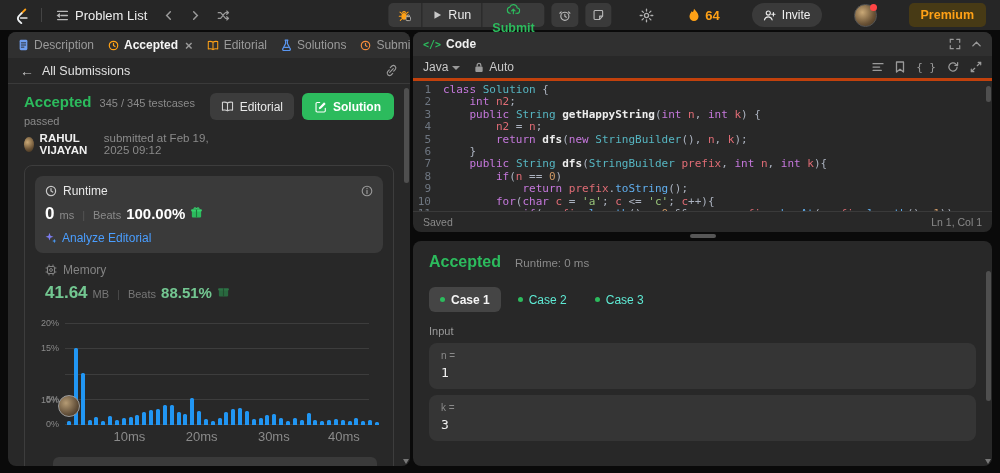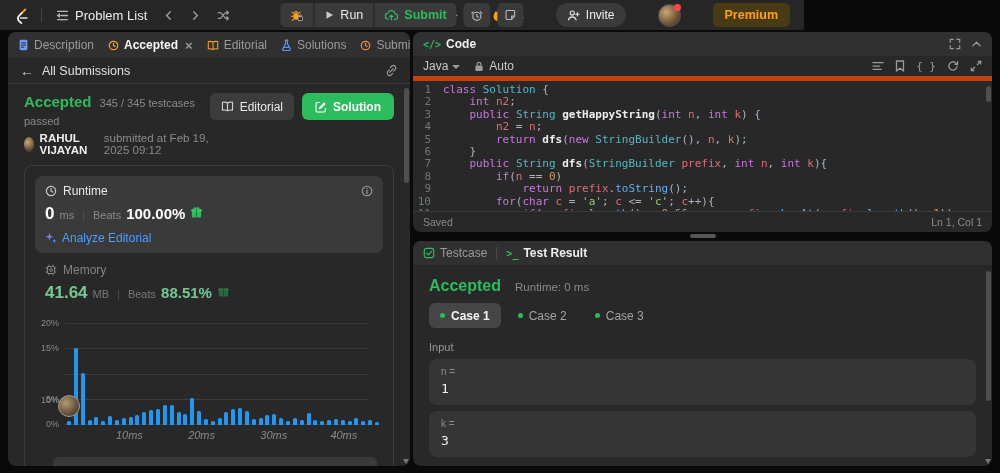--- a/index.html
+++ b/index.html
@@ -1,29 +1,29 @@
 <!DOCTYPE html>
 <html><head>
 <meta charset="utf-8">
 <style>
   * { margin:0; padding:0; box-sizing:border-box; }
   html,body { width:1000px; height:473px; background:#0a0a0a; font-family:"Liberation Sans","DejaVu Sans",sans-serif; overflow:hidden; color:#e8e8e8; }
   svg { display:block; }
 
   
-  .topbar { position:absolute; left:0; top:0; width:804px; height:30px; background:#262626; display:flex; align-items:center; padding:0 14px; }
+  .topbar { position:absolute; left:0; top:0; width:1000px; height:30px; background:#262626; display:flex; align-items:center; padding:0 14px; }
   .tb-left { display:flex; align-items:center; gap:8px; }
   .tb-divider { width:1px; height:14px; background:#444; margin:0 2px; }
   .tb-btn { display:flex; align-items:center; gap:6px; background:none; border:none; color:#b8b8b8; cursor:pointer; padding:3px 4px; border-radius:4px; }
   .pl-label { color:#ededed; font-size:13px; font-weight:500; }
   .tb-center { position:absolute; left:50%; transform:translateX(-50%); display:flex; align-items:center; gap:7px; }
   .btn-group { display:flex; gap:1px; }
   .dark-btn { display:flex; align-items:center; gap:6px; height:24px; padding:0 10px; background:#3a3a3a; border:none; color:#e8e8e8; font-size:12.5px; font-weight:500; cursor:pointer; }
   .dark-btn.first { border-radius:5px 0 0 5px; }
-  .dark-btn.last { border-radius:0 5px 5px 0; }
+  .dark-btn.last { border-radius:0 5px 5px 0;flex-direction:column; }
   .dark-btn.only { border-radius:5px; padding:0 7px; }
   .submit-text { color:#2cbb5d; font-weight:600; }
   .tb-right { margin-left:auto; display:flex; align-items:center; gap:32px; }
   .icon-plain { background:none; border:none; cursor:pointer; padding:2px; }
   .streak { display:flex; align-items:center; gap:5px; color:#ffa116; font-size:13px; font-weight:600; cursor:pointer; }
   .invite-btn { display:flex; align-items:center; gap:6px; height:24px; padding:0 11px; border:none; border-radius:13px; background:#3a3a3a; color:#f0f0f0; font-size:12px; font-weight:500; cursor:pointer; }
   .avatar { position:relative; width:23px; height:23px; border-radius:50%; background:radial-gradient(circle at 35% 35%, #c9a876, #6b5336 60%, #3a2d1c); cursor:pointer; border:1px solid #555; }
   .avatar .dot { position:absolute; right:-1px; top:-1px; width:7px; height:7px; border-radius:50%; background:#ff4545; }
   .premium-btn { height:24px; padding:0 12px; border:none; border-radius:5px; background:#473a15; color:#ffa116; font-size:12.5px; font-weight:600; cursor:pointer; }
 
@@ -81,34 +81,34 @@
   .memory-block .stat-title { color:#9a9a9a; }
   .memory-block .stat-big, .memory-block .beats-value { color:#86efac; }
 
   
   .chart { position:relative; height:128px; margin-top:8px; }
   .chart .plot { position:absolute; left:30px; right:4px; top:4px; bottom:18px; }
   .gridline { position:absolute; left:0; right:10px; height:1px; background:#3d3d3d; }
   .ytick { position:absolute; right:calc(100% + 6px); transform:translateY(-50%); font-size:9px; color:#8a8a8a; white-space:nowrap; }
   .bars { position:absolute; left:2px; right:0; top:0; bottom:0; display:flex; align-items:flex-end; justify-content:space-between; }
   .bar { width:4px; background:#2196f3; border-radius:1.5px 1.5px 0 0; }
-  .xtick { position:absolute; top:calc(100% + 4px); transform:translateX(-50%); font-size:11px; color:#8a8a8a;font-style:italic; }
+  .xtick { position:absolute; top:calc(100% + 4px); transform:translateX(-50%); font-size:13px; color:#8a8a8a; }
   .marker-avatar { position:absolute; left:-7px; bottom:8px; width:22px; height:22px; border-radius:50%; background:radial-gradient(circle at 35% 35%, #b59b74, #63503a 60%, #352a1b); border:1.5px solid #9a9a9a; z-index:2; cursor:pointer; }
 
   
   .minimap { position:relative; margin:14px 6px 2px 18px; height:30px; background:#3a3a3a; border-radius:6px; }
   .minibars { position:absolute; left:8px; right:8px; top:4px; bottom:7px; display:flex; align-items:flex-end; justify-content:space-between; }
 
   
   .vscroll { position:absolute; top:0; bottom:0; right:0; width:8px; }
   .vthumb { position:absolute; right:1.5px; width:5px; background:#4f4f4f; border-radius:3px; }
   .scroll-arrow-down { position:absolute; bottom:2px; right:1px; width:0; height:0; border-left:3.5px solid transparent; border-right:3.5px solid transparent; border-top:5px solid #777; }
 
   
-  .code-toolbar { height:25px; display:flex; align-items:center; padding:0 10px; border-bottom:5px solid #c2410c; flex:0 0 auto; }
+  .code-toolbar { height:25px; display:flex; align-items:center; padding:0 10px; border-bottom:3px solid #c2410c; flex:0 0 auto; }
   .lang-select { display:flex; align-items:center; gap:4px; font-size:12px; color:#c8c8c8; cursor:pointer; }
   .caret-down { width:0; height:0; border-left:4px solid transparent; border-right:4px solid transparent; border-top:4px solid #9a9a9a; margin-top:1px; }
   .auto-wrap { display:flex; align-items:center; gap:5px; margin-left:14px; cursor:pointer; }
   .auto-label { font-size:12px; color:#c8c8c8; }
   .code-toolbar .ph-right { gap:11px; }
   .braces-icon { font-family:"DejaVu Sans Mono",monospace; font-size:11px; color:#9a9a9a; cursor:pointer; }
   .code-icon-label { color:#2cbb5d; font-family:"DejaVu Sans Mono",monospace; font-size:10px; font-weight:700; }
   .term-icon-label { color:#2cbb5d; font-family:"DejaVu Sans Mono",monospace; font-size:10px; font-weight:700; }
 
   .code-area { flex:1; position:relative; overflow:hidden; font-family:"DejaVu Sans Mono","Liberation Mono",monospace; font-size:11px; line-height:12.4px; padding-top:3px; }
@@ -121,22 +121,22 @@
   .saved { font-size:10.5px; color:#8a8a8a; }
   .cursorpos { margin-left:auto; font-size:10.5px; color:#8a8a8a; }
 
   .resize-handle { position:absolute; left:690px; top:234px; width:26px; height:4px; border-radius:2px; background:#565656; cursor:row-resize; }
 
   
   .test-content { flex:1; padding:8px 16px 0 16px; position:relative; overflow:hidden; }
   .test-status-row { display:flex; align-items:baseline; gap:14px; margin-top:4px; }
   .test-accepted { color:#2cbb5d; font-size:16px; font-weight:700; }
   .test-runtime { font-size:11.5px; color:#8a8a8a; }
-  .cases-row { display:flex; align-items:center; gap:6px; margin-top:8px; }
-  .case-pill { display:flex; align-items:center; gap:6px; height:25px; padding:0 11px; border-radius:6px; font-size:12px; color:#a3a3a3; cursor:pointer; background:transparent; border:none; }
+  .cases-row { display:flex; align-items:center; gap:6px; margin-top:16px; }
+  .case-pill { display:flex; align-items:center; gap:6px; height:25px; padding:0 11px; border-radius:6px; font-size:12px; color:#5eead4; cursor:pointer; background:transparent; border:none; }
   .case-pill.active { background:#454545; color:#f5f5f5; font-weight:600; }
   .case-dot { width:5px; height:5px; border-radius:50%; background:#2cbb5d; }
   .input-label { margin-top:13px; font-size:11px; color:#9a9a9a; }
   .field-box { margin-top:6px; background:#353535; border-radius:8px; padding:7px 12px 9px 12px; cursor:text; }
   .field-label { font-size:10px; color:#8a8a8a; }
   .field-value { font-size:13px; color:#f0f0f0; margin-top:4px; font-family:"DejaVu Sans Mono","Liberation Mono",monospace; }
 </style>
 </head>
 <body>
 
@@ -599,32 +599,20 @@
 
   <div class="code-status">
     <span class="saved">Saved</span>
     <span class="cursorpos">Ln 1, Col 1</span>
   </div>
 </div>
 
 <div class="resize-handle"></div>
 
 <div class="panel panel-test">
-  <div class="panel-header">
-    <span>
-        <svg width="12" height="12" viewBox="0 0 14 14">
-          <rect x="1.5" y="1.5" width="11" height="11" rx="2.5" stroke="#2cbb5d" stroke-width="1.4" fill="none"></rect>
-          <path d="M4.2 7.2 L6.2 9.2 L9.8 5" stroke="#2cbb5d" stroke-width="1.4" fill="none" stroke-linecap="round" stroke-linejoin="round"></path>
-        </svg>
-      </span>
-    <span class="ph-title ph-dim">Testcase</span>
-    <span class="tab-sep" style="margin:0 9px"></span>
-    <span class="term-icon-label">&gt;_</span>
-    <span class="ph-title">Test Result</span>
-  </div>
 
   <div class="test-content">
     <div class="test-status-row">
       <span class="test-accepted">Accepted</span>
       <span class="test-runtime">Runtime: 0 ms</span>
     </div>
 
     <div class="cases-row" id="case-tabs">
         <button class="case-pill active">
           <span class="case-dot"></span>

